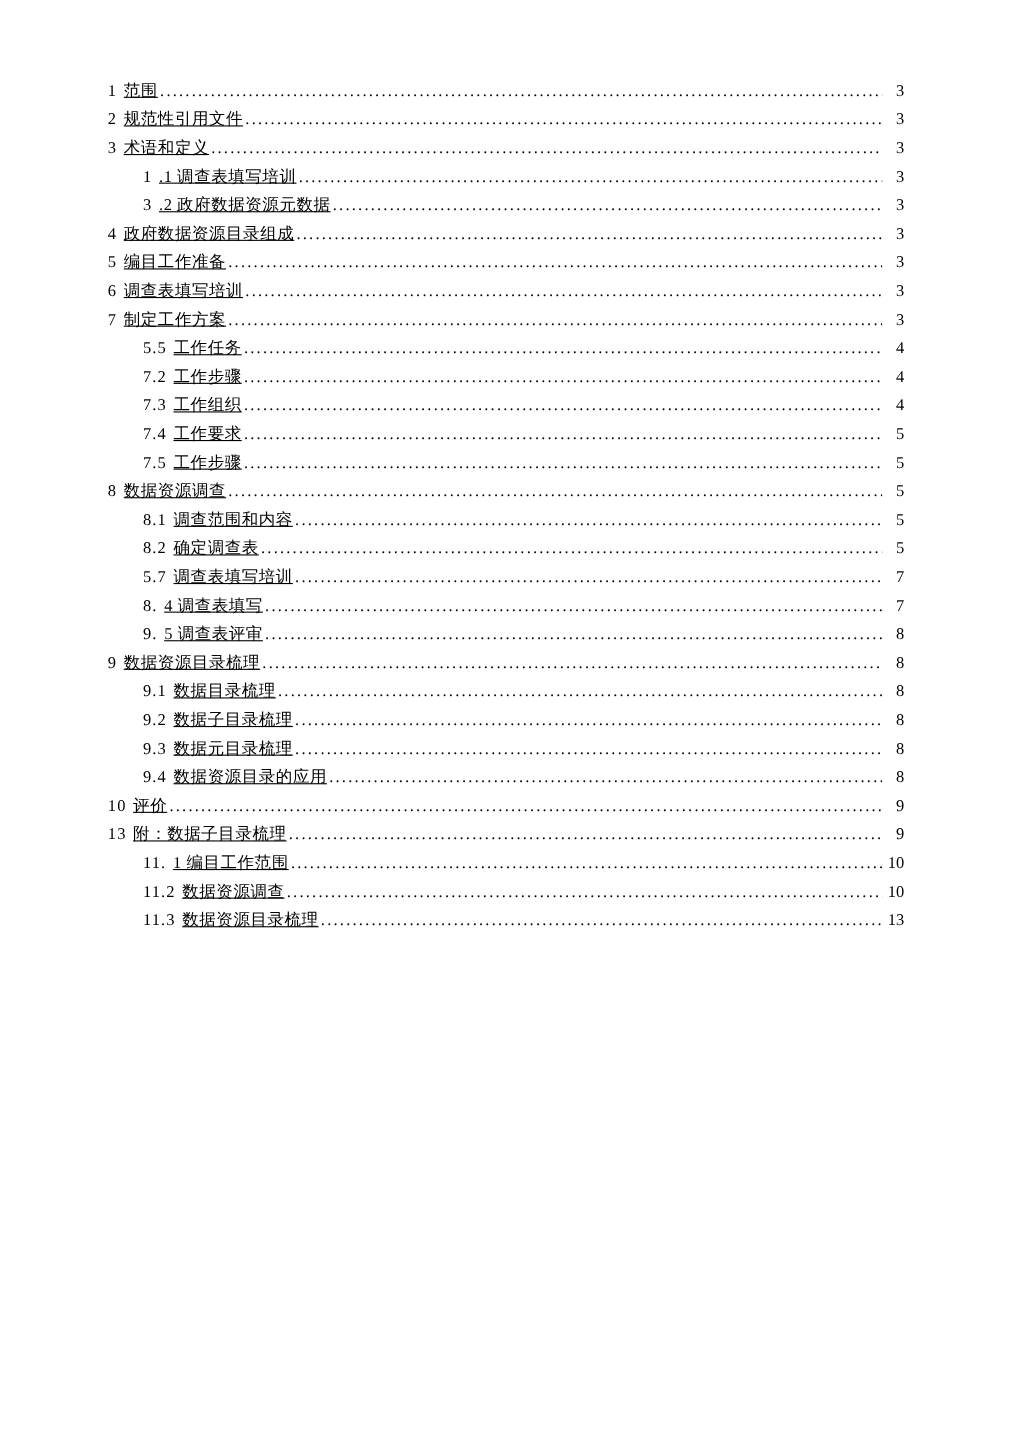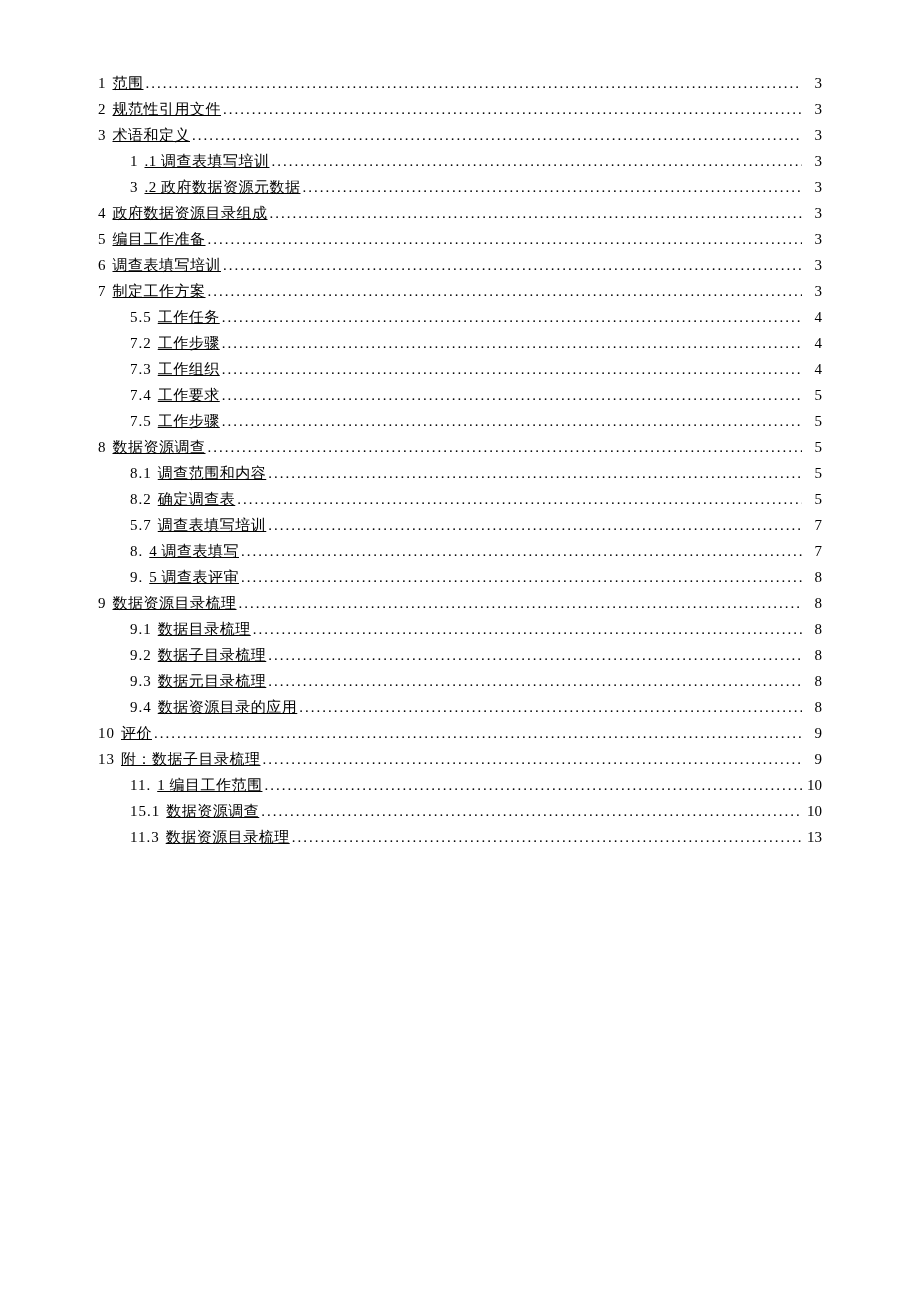--- a/index.html
+++ b/index.html
@@ -217,21 +217,21 @@
         <span class="toc-dots">....................................................................................................................................................................</span>
         <span class="toc-page">9</span>
       </div>
       <div class="toc-line level2">
         <span class="toc-num">11.</span>
         <span class="toc-title"> 1 编目工作范围 </span>
         <span class="toc-dots">....................................................................................................................................................................</span>
         <span class="toc-page">10</span>
       </div>
       <div class="toc-line level2">
-        <span class="toc-num">15.1</span>
+        <span class="toc-num">11.2</span>
         <span class="toc-title">  数据资源调查 </span>
         <span class="toc-dots">....................................................................................................................................................................</span>
         <span class="toc-page">10</span>
       </div>
       <div class="toc-line level2">
         <span class="toc-num">11.3</span>
         <span class="toc-title">  数据资源目录梳理 </span>
         <span class="toc-dots">....................................................................................................................................................................</span>
         <span class="toc-page">13</span>
       </div>

